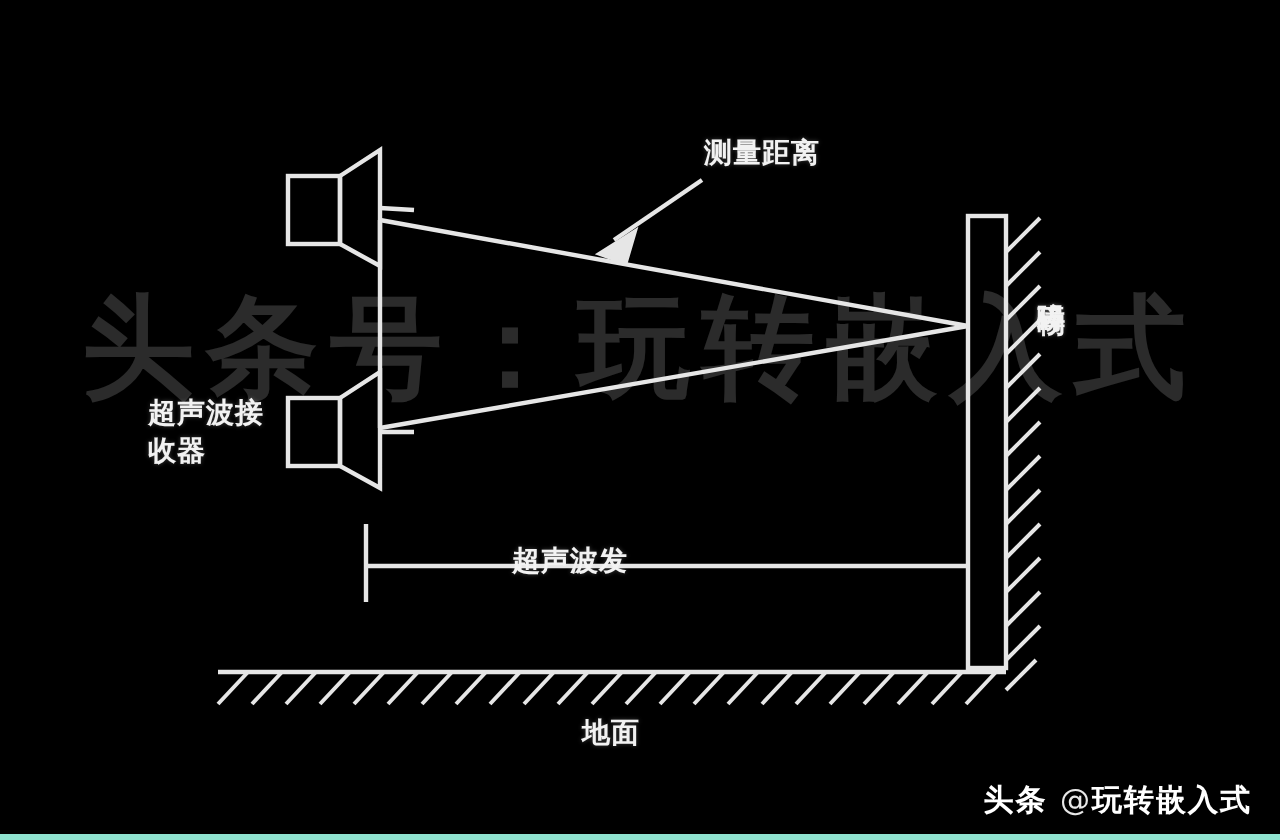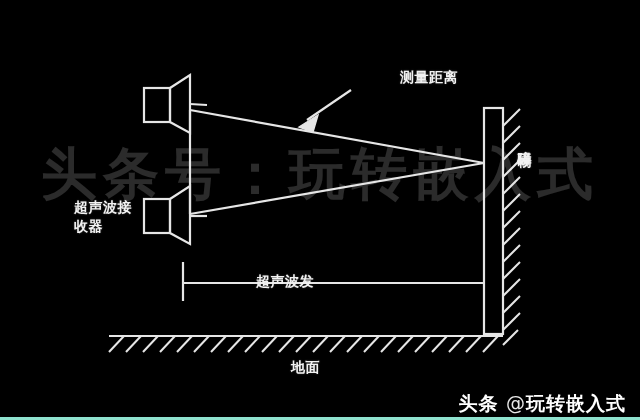--- a/index.html
+++ b/index.html
@@ -27,21 +27,21 @@
     color: #f2f2f2;
     font-size: 14px;
     font-weight: 700;
     line-height: 19px;
     letter-spacing: 0.5px;
     white-space: pre-line;
     text-shadow: 0 0 2px rgba(255,255,255,0.25);
   }
   #label-transmitter { left: 38px; top: 55px; width: 104px; }
   #label-receiver    { left: 38px; top: 198px; width: 104px; margin-left: 36px; }
-  #label-measured    { left: 352px; top: 68px; margin-left: 48px; }
+  #label-measured    { left: 352px; top: 68px; }
   #label-actual      { left: 256px; top: 272px; }
   #label-ground      { left: 291px; top: 358px; }
   #label-obstacle {
     left: 517px;
     top: 139px;
     width: 18px;
     writing-mode: vertical-rl;
     text-orientation: upright;
     line-height: 20px;
     letter-spacing: 2px;
@@ -66,21 +66,21 @@
     width: 640px;
     height: 34px;
     background: #000;
     border-bottom: 3px solid #8fe3cf;
     box-sizing: border-box;
   }
   #footer-brand {
     position: absolute;
     right: 14px;
     top: 5px;
-    font-size: 19px;
+    font-size: 15px;
     font-weight: 700;
     color: #ffffff;
     letter-spacing: 1px;
     white-space: nowrap;
   }
   #footer-brand .at { font-weight: 400; color: #e8e8e8; }
 </style>
 </head>
 <body>
 

